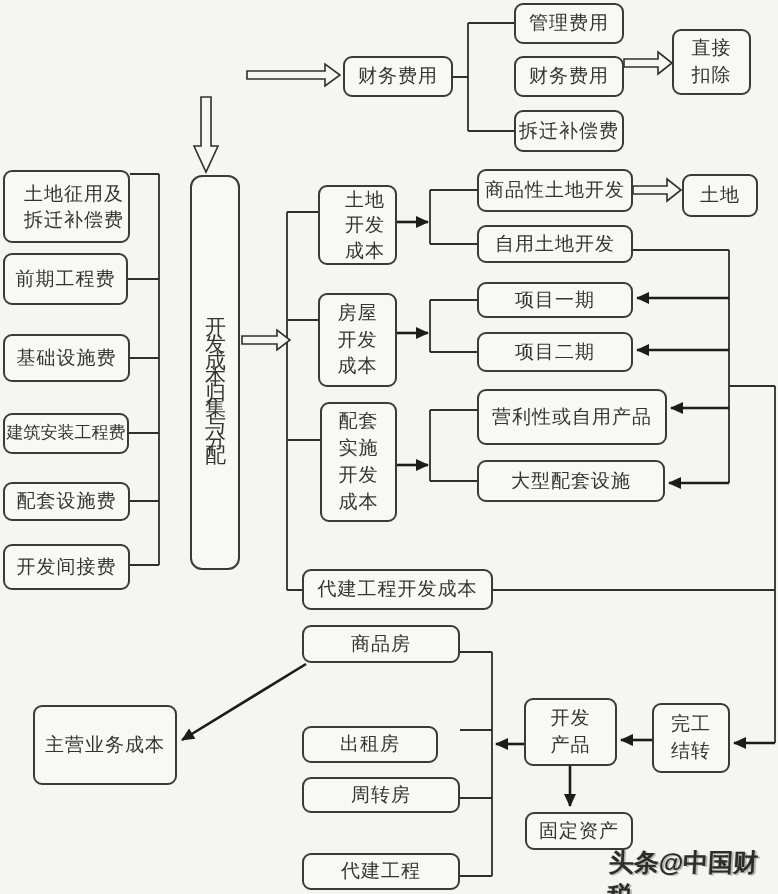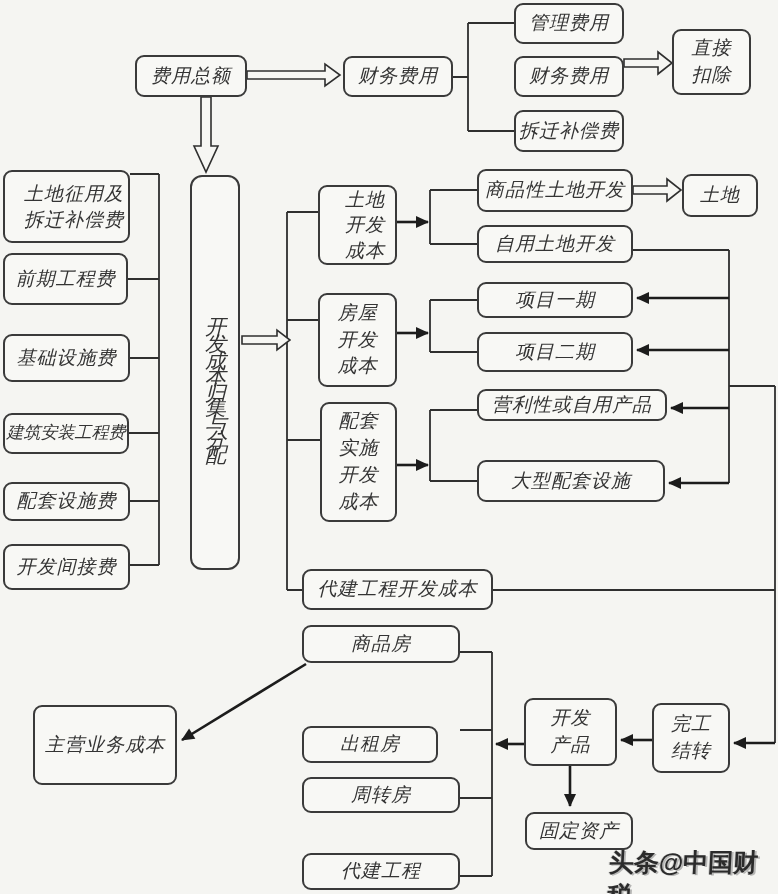--- a/index.html
+++ b/index.html
@@ -10,21 +10,21 @@
   }
   svg.wires{position:absolute;left:0;top:0;pointer-events:none;}
   .ln{stroke:#2f2f2f;stroke-width:1.8;fill:none;}
   .lnA{stroke:#1c1c1c;stroke-width:2.6;fill:none;marker-end:url(#ah);}
   .hol{fill:#f6f6f3;stroke:#2f2f2f;stroke-width:1.6;}
   .node{
     position:absolute;box-sizing:border-box;
     border:2px solid #3a3a3a;border-radius:9px;background:#f8f8f5;
     display:flex;align-items:center;justify-content:center;
     text-align:center;white-space:pre-line;
-    color:#343434;font-size:19px;line-height:1.42;letter-spacing:1px;font-style:italic;
+    color:#343434;font-size:19px;line-height:1.42;letter-spacing:1px;
   }
   .node.tight{line-height:1.32;padding-left:15px;}
   .node.small{font-size:17px;letter-spacing:0;}
   .node.vertical{
     writing-mode:vertical-rl;text-orientation:upright;
     letter-spacing:16px;line-height:1;font-size:21px;border-radius:12px;
   }
   .watermark{
     position:absolute;left:608px;top:846px;width:170px;
     font-size:25px;font-weight:bold;color:#2b2b2b;letter-spacing:0;
@@ -87,21 +87,20 @@
 
     <g>
       <path class="hol" d="M247,71 L325,71 L325,64 L340,75 L325,86 L325,79 L247,79 Z"></path>
       <path class="hol" d="M201,97 L201,146 L194,146 L206,172 L218,146 L211,146 L211,97 Z"></path>
       <path class="hol" d="M242,336 L277,336 L277,330 L290,340 L277,350 L277,344 L242,344 Z"></path>
       <path class="hol" d="M624,59 L658,59 L658,52 L672,63 L658,74 L658,67 L624,67 Z"></path>
       <path class="hol" d="M633,186 L667,186 L667,179 L681,190 L667,201 L667,194 L633,194 Z"></path>
     </g>
   </svg>
 
-  <div class="node" style="left:135px;top:55px;width:112px;height:42px">费用总额</div>
   <div class="node" style="left:343px;top:56px;width:110px;height:41px">财务费用</div>
   <div class="node" style="left:514px;top:3px;width:110px;height:41px">管理费用</div>
   <div class="node" style="left:514px;top:56px;width:110px;height:41px">财务费用</div>
   <div class="node" style="left:514px;top:110px;width:110px;height:42px">拆迁补偿费</div>
   <div class="node" style="left:672px;top:29px;width:79px;height:66px">直接
 扣除</div>
 
   <div class="node tight" style="left:3px;top:170px;width:127px;height:73px">土地征用及
 拆迁补偿费</div>
   <div class="node" style="left:3px;top:253px;width:125px;height:52px">前期工程费</div>
@@ -122,21 +121,21 @@
 实施
 开发
 成本</div>
   <div class="node" style="left:302px;top:569px;width:191px;height:41px">代建工程开发成本</div>
 
   <div class="node" style="left:477px;top:169px;width:156px;height:43px">商品性土地开发</div>
   <div class="node" style="left:477px;top:225px;width:156px;height:38px">自用土地开发</div>
   <div class="node" style="left:682px;top:174px;width:76px;height:43px">土地</div>
   <div class="node" style="left:477px;top:282px;width:156px;height:36px">项目一期</div>
   <div class="node" style="left:477px;top:332px;width:156px;height:40px">项目二期</div>
-  <div class="node" style="left:477px;top:389px;width:190px;height:32px">营利性或自用产品</div>
+  <div class="node" style="left:477px;top:389px;width:190px;height:56px">营利性或自用产品</div>
   <div class="node" style="left:477px;top:460px;width:188px;height:42px">大型配套设施</div>
 
   <div class="node" style="left:302px;top:625px;width:158px;height:38px">商品房</div>
   <div class="node" style="left:302px;top:726px;width:136px;height:37px">出租房</div>
   <div class="node" style="left:302px;top:777px;width:158px;height:36px">周转房</div>
   <div class="node" style="left:302px;top:853px;width:158px;height:37px">代建工程</div>
 
   <div class="node" style="left:33px;top:705px;width:144px;height:80px">主营业务成本</div>
   <div class="node" style="left:524px;top:698px;width:93px;height:68px">开发
 产品</div>

